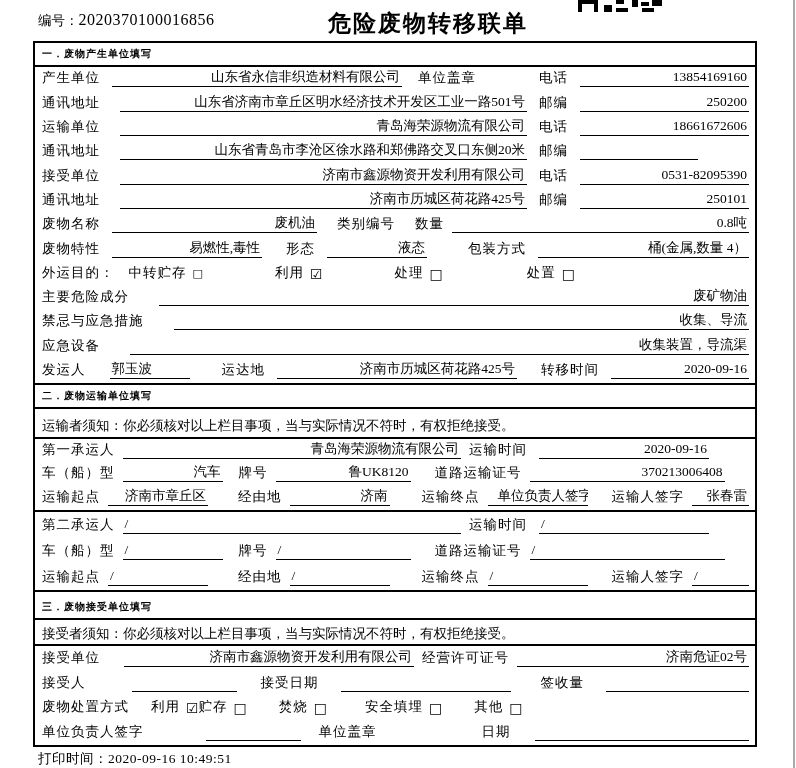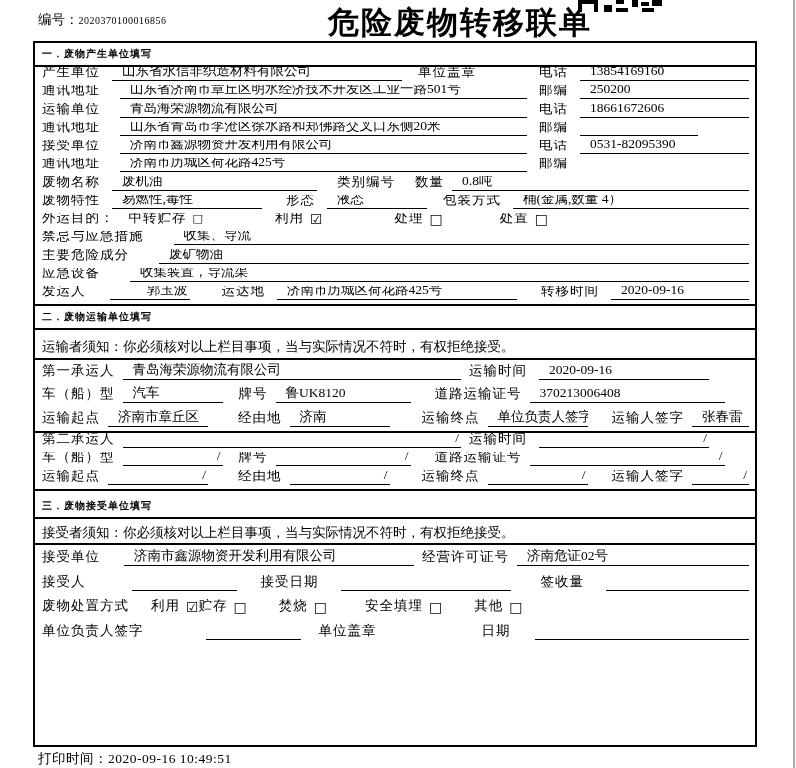--- a/index.html
+++ b/index.html
@@ -6,70 +6,70 @@
   html,body { background:#fff; }
   body {
     width:796px; height:768px; position:relative; overflow:hidden;
     font-family:"Liberation Serif","DejaVu Serif",serif;
     font-size:13.5px; color:#000;
   }
   .page { position:absolute; inset:0; background:#ffffff; }
   .page-edge { position:absolute; top:0; right:1px; width:2px; height:768px; background:#a9a9a9; }
 
   .doc-no { position:absolute; left:38px; top:11px; white-space:nowrap; }
-  .doc-no .num { font-size:10px; letter-spacing:0.5px; }
+  .doc-no .num { font-size:16px; letter-spacing:0.5px; }
   .main-title {
-    position:absolute; left:328px; top:2px; white-space:nowrap;
+    position:absolute; left:328px; top:8px; white-space:nowrap;
     font-family:Liberation Mono, monospace;
-    font-size:31px; font-weight:bold; letter-spacing:2px;
+    font-size:23px; font-weight:bold; letter-spacing:2px;
   }
   .qr-frag { position:absolute; left:578px; top:0; width:84px; height:12px; overflow:hidden; }
 
   .form {
     position:absolute; left:33px; top:41px; width:724px; height:706px;
     border:2px solid #000; display:flex; flex-direction:column; background:#fff;
   }
   .sec-head {
     flex:none; height:24px; padding:4px 0 0 7px; letter-spacing:1px;
     font-family:"Liberation Sans","DejaVu Sans",sans-serif;
     font-weight:bold; font-size:10px; border-bottom:2px solid #000;
   }
   .sec-head.mid { height:26px; border-top:2px solid #000; }
   .sec-head.big { height:30px; border-top:2px solid #000; padding-top:8px; }
   .notice { flex:none; height:30px; padding:8px 0 0 7px; border-bottom:2px solid #000; white-space:nowrap; }
   .notice.n3 { height:26px; padding-top:5px; }
 
-  .sec1-body { flex:none; height:237px; display:flex; flex-direction:column; }
+  .sec1-body { flex:none; height:316px; display:flex; flex-direction:column; }
   .block1 { flex:none; height:73px; border-bottom:2px solid #000; display:flex; flex-direction:column; }
-  .block2 { flex:none; height:56px; display:flex; flex-direction:column; }
+  .block2 { flex:none; height:78px; display:flex; flex-direction:column; }
   .body3 { flex:none; height:99px; display:flex; flex-direction:column; }
 
   .row { flex:1; display:flex; align-items:flex-end; padding:0 6px 4px 7px; overflow:hidden; }
   .lbl { flex:none; white-space:nowrap; letter-spacing:1px; }
   .u { flex:none; height:19px; line-height:18px; border-bottom:1px solid #000;
-       white-space:nowrap; overflow:hidden; padding:0 2px 0 10px; }
+       white-space:nowrap; overflow:hidden; padding:0 2px 0 10px;text-align:right; }
   .u.fill { flex:1; }
-  .u.ctr { text-align:right; padding-left:2px; }
+  .u.ctr { text-align:left; padding-left:2px; }
   .lcol { flex:1; display:flex; align-items:flex-end; margin-right:12px;gap:8px; }
   .rcol { flex:none; width:210px; display:flex; align-items:flex-end; }
   .opt { display:flex; align-items:flex-end; }
   .cb { font-family:"DejaVu Sans",sans-serif; font-size:14px; line-height:16px; }
   .cb.sm { font-size:11px; line-height:16px; }
 
   .w80{width:80px}.w95{width:95px}.w100{width:100px}.w105{width:105px}
   .w118{width:118px}.w135{width:135px}.w150{width:150px}.w160{width:160px}
   .w170{width:170px}.w195{width:195px}.w205{width:205px}.w240{width:240px}
   .w290{width:290px}
   .ml6{margin-left:6px}.ml8{margin-left:8px}.ml12{margin-left:12px}
   .ml14{margin-left:14px}.ml16{margin-left:16px}.ml18{margin-left:18px}
   .ml20{margin-left:20px}.ml22{margin-left:22px}.ml24{margin-left:24px}
-  .ml28{margin-left:16px}.ml30{margin-left:30px}.ml32{margin-left:32px}
+  .ml28{margin-left:41px}.ml30{margin-left:30px}.ml32{margin-left:32px}
   .ml38{margin-left:38px}.ml46{margin-left:46px}.ml52{}
   .ml62{margin-left:62px}.ml72{margin-left:72px}.ml105{margin-left:105px}
-  .ml130{margin-left:57px}.mla{margin-left:auto}.mr40{margin-right:40px}
+  .ml130{margin-left:84px}.mla{margin-left:auto}.mr40{margin-right:40px}
 
   .print-time { position:absolute; left:38px; top:750px; white-space:nowrap; letter-spacing:0.5px; }
 </style>
 </head>
 <body>
 
 <div class="page">
 
   <div class="doc-no">
     <span>编号：</span><span class="num">2020370100016856</span>
@@ -142,20 +142,21 @@
         </span>
       </div>
 
       <div class="row">
         <span class="lcol">
           <span class="lbl">通讯地址</span>
           <span class="u fill ml12">济南市历城区荷花路425号</span>
         </span>
         <span class="rcol">
           <span class="lbl">邮编</span>
+          <span class="u fill ml12">250101</span>
         </span>
       </div>
 
       <div class="row">
         <span class="lbl">废物名称</span>
         <span class="u w205 ml12">废机油</span>
         <span class="lbl ml20">类别编号</span>
         <span class="lbl ml20">数量</span>
         <span class="u fill ml8">0.8吨</span>
       </div>
@@ -183,27 +184,27 @@
           <span class="lbl">处理</span>
           <span class="cb ml6">□</span>
         </span>
         <span class="opt ml130">
           <span class="lbl">处置</span>
           <span class="cb ml6">□</span>
         </span>
       </div>
 
       <div class="row">
+        <span class="lbl">主要危险成分</span>
+        <span class="u fill ml30">废矿物油</span>
+      </div>
+
+      <div class="row">
         <span class="lbl">禁忌与应急措施</span>
         <span class="u fill ml30">收集、导流</span>
-      </div>
-
-      <div class="row">
-        <span class="lbl">主要危险成分</span>
-        <span class="u fill ml30">废矿物油</span>
       </div>
 
       <div class="row">
         <span class="lbl">应急设备</span>
         <span class="u fill ml30">收集装置，导流渠</span>
       </div>
 
       <div class="row">
         <span class="lbl">发运人</span>
         <span class="u w80 ctr ml24">郭玉波</span>

